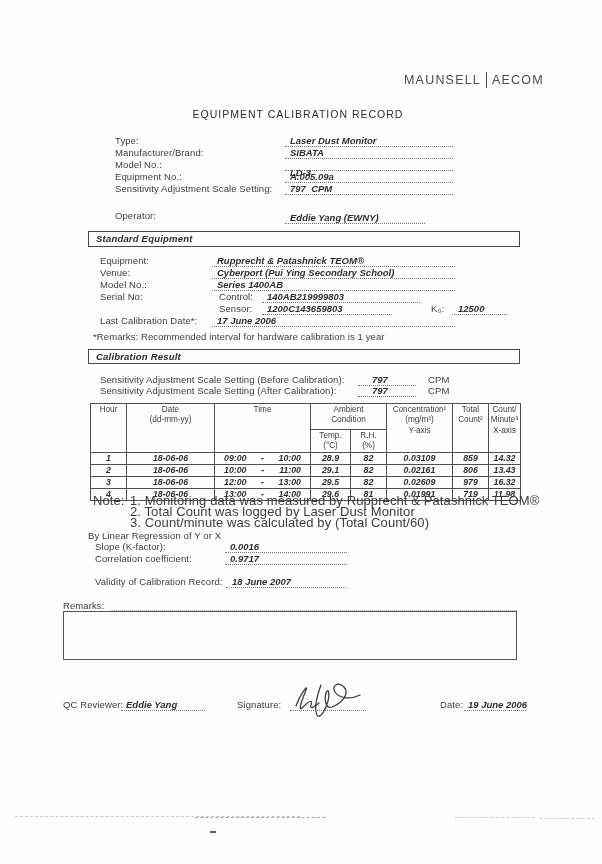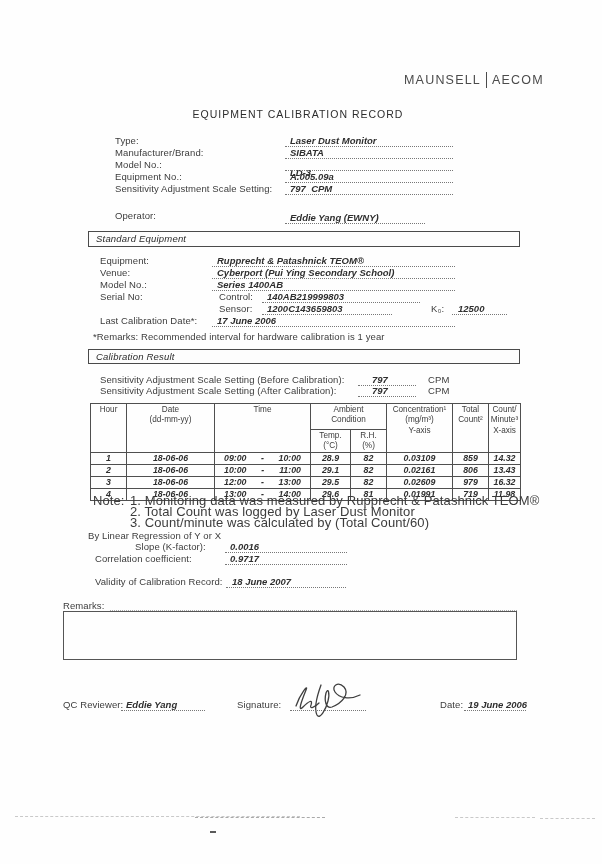--- a/index.html
+++ b/index.html
@@ -9,21 +9,21 @@
   .abs{position:absolute;}
   .lbl{font-size:9.5px;color:#3c3c3c;white-space:nowrap;letter-spacing:0.1px;}
   .small{font-size:13px;}
   .val{font-size:9.5px;font-style:italic;font-weight:bold;color:#2e2e2e;white-space:nowrap;}
   .ul{border-bottom:1px dotted #777;height:0;}
   .ul-faint{border-bottom:1px dotted #aaa;height:0;}
   .logo{display:flex;align-items:center;gap:5px;font-size:12.5px;color:#4b4b4b;letter-spacing:1.2px;}
   .logo .bar{width:1px;height:16px;background:#4b4b4b;}
   .title{width:596px;text-align:center;font-size:10.5px;letter-spacing:1px;color:#2d2d2d;}
   .secbox{border:1.4px solid #4a4a4a;background:#fdfdfd;}
-  .sectitle{font-size:9.5px;font-weight:normal;font-style:italic;color:#2a2a2a;padding:1px 0 0 7px;letter-spacing:0.2px;}
+  .sectitle{font-size:9.5px;font-weight:bold;font-style:italic;color:#2a2a2a;padding:1px 0 0 7px;letter-spacing:0.2px;}
   table.cal{border-collapse:collapse;table-layout:fixed;width:430px;}
   .cal th,.cal td{border:1px solid #4f4f4f;padding:0;text-align:center;overflow:hidden;}
   .cal th{font-weight:normal;font-size:8.2px;line-height:1.25;white-space:pre-line;
           color:#3c3c3c;vertical-align:top;padding-top:1px;margin-left:36px;}
   .cal thead tr.h1{height:26px;}
   .cal thead tr.h2{height:16px;}
   .cal td{font-style:italic;font-weight:bold;font-size:8.8px;height:11px;color:#2e2e2e;vertical-align:middle;}
   .timecell{display:flex;justify-content:space-between;padding:0 9px;}
   .rembox{border:1.2px solid #555;background:#fefefe;}
   .sig path{stroke:#3f3f3f;fill:none;stroke-width:1.3px;stroke-linecap:round;}
@@ -218,21 +218,21 @@
       </tr>
     </tbody>
   </table>
 
   <div class="abs lbl small" style="left:93px;top:493px;">Note:</div>
   <div class="abs lbl small" style="left:130px;top:493px;">1. Monitoring data was measured by Rupprecht &amp; Patashnick TEOM®</div>
   <div class="abs lbl small" style="left:130px;top:504px;">2. Total Count was logged by Laser Dust Monitor</div>
   <div class="abs lbl small" style="left:130px;top:515px;">3. Count/minute was calculated by (Total Count/60)</div>
 
   <div class="abs lbl" style="left:88px;top:530px;">By Linear Regression of Y or X</div>
-  <div class="abs lbl" style="left:95px;top:541px;margin-left:40px;">Slope (K-factor):</div>
+  <div class="abs lbl" style="left:95px;top:541px;">Slope (K-factor):</div>
   <div class="abs val" style="left:230px;top:541px;">0.0016</div>
   <div class="abs ul" style="left:225px;top:552px;width:122px;"></div>
   <div class="abs lbl" style="left:95px;top:553px;">Correlation coefficient:</div>
   <div class="abs val" style="left:230px;top:553px;">0.9717</div>
   <div class="abs ul" style="left:225px;top:564px;width:122px;"></div>
 
   <div class="abs lbl" style="left:95px;top:576px;">Validity of Calibration Record:</div>
   <div class="abs val" style="left:232px;top:576px;">18 June 2007</div>
   <div class="abs ul" style="left:226px;top:587px;width:120px;"></div>
 

